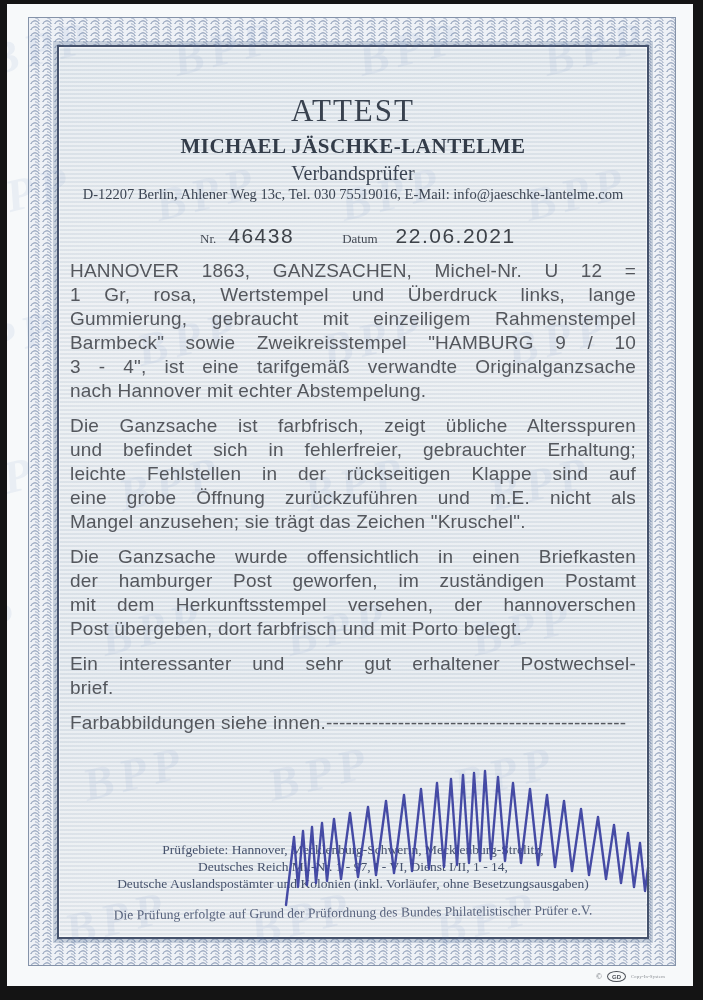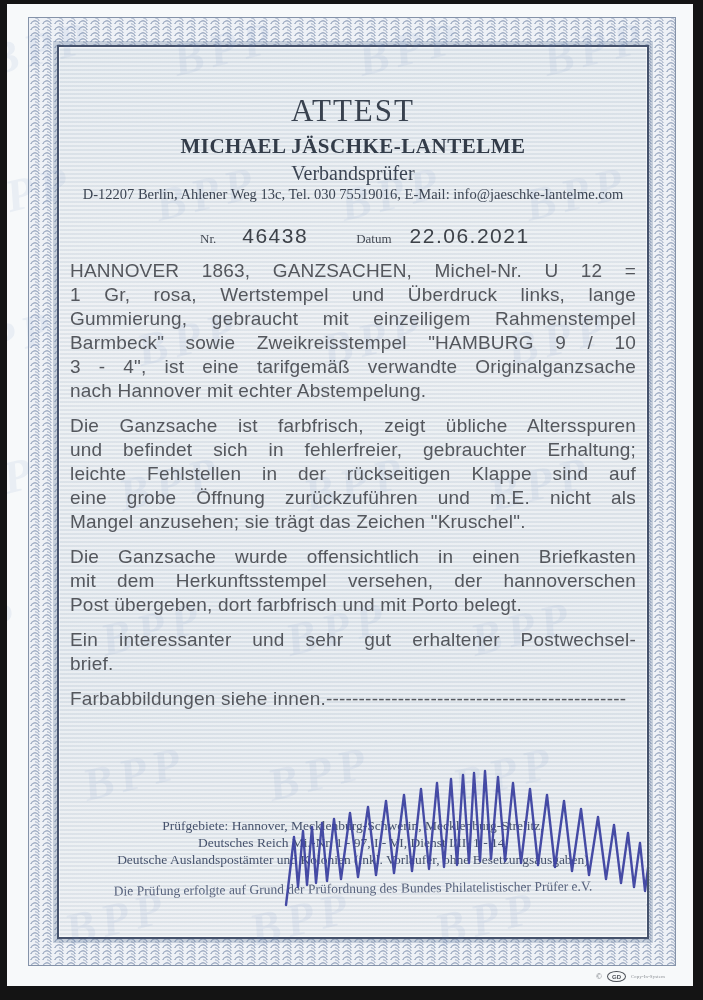--- a/index.html
+++ b/index.html
@@ -61,21 +61,21 @@
   .role{margin-top:3px; font-size:20px;}
   .assoc{margin-top:1px; font-size:14px;}
   .addr{margin-top:1px; font-size:14.5px;}
   
   .numrow{
     display:flex; align-items:baseline; margin-top:13px; padding-left:130px;
     color:#3d434c;
   }
   .numrow .lbl{font-size:13px; color:#454b55;}
   .numrow .val{font-family:"Liberation Sans", sans-serif; font-size:21px; letter-spacing:1.5px; color:#3d4249;}
-  .numrow .num{margin-left:26px;}
+  .numrow .num{margin-left:12px;}
   .numrow .datlbl{margin-left:48px;}
   .numrow .dat{margin-left:18px;margin-top:8px;}
   
   .para{
     font-family:"Liberation Sans", sans-serif;
     font-size:19px; line-height:24px; color:#54575d; letter-spacing:0.2px;
     margin-top:11px;
   }
   .para:first-of-type{margin-top:12px;}
   .tline{text-align:justify; text-align-last:justify;}
@@ -165,20 +165,21 @@
           </div>
         <div class="para">
             <div class="tline">Die Ganzsache ist farbfrisch, zeigt übliche Altersspuren</div>
             <div class="tline">und befindet sich in fehlerfreier, gebrauchter Erhaltung;</div>
             <div class="tline">leichte Fehlstellen in der rückseitigen Klappe sind auf</div>
             <div class="tline">eine grobe Öffnung zurückzuführen und m.E. nicht als</div>
             <div class="tline tline-last">Mangel anzusehen; sie trägt das Zeichen "Kruschel".</div>
           </div>
         <div class="para">
             <div class="tline">Die Ganzsache wurde offensichtlich in einen Briefkasten</div>
+            <div class="tline">der hamburger Post geworfen, im zuständigen Postamt</div>
             <div class="tline">mit dem Herkunftsstempel versehen, der hannoverschen</div>
             <div class="tline tline-last">Post übergeben, dort farbfrisch und mit Porto belegt.</div>
           </div>
         <div class="para">
             <div class="tline">Ein interessanter und sehr gut erhaltener Postwechsel-</div>
             <div class="tline tline-last">brief.</div>
           </div>
         <div class="para para-plain">
             <div class="tline tline-last">Farbabbildungen siehe innen.----------------------------------------------</div>
           </div>

